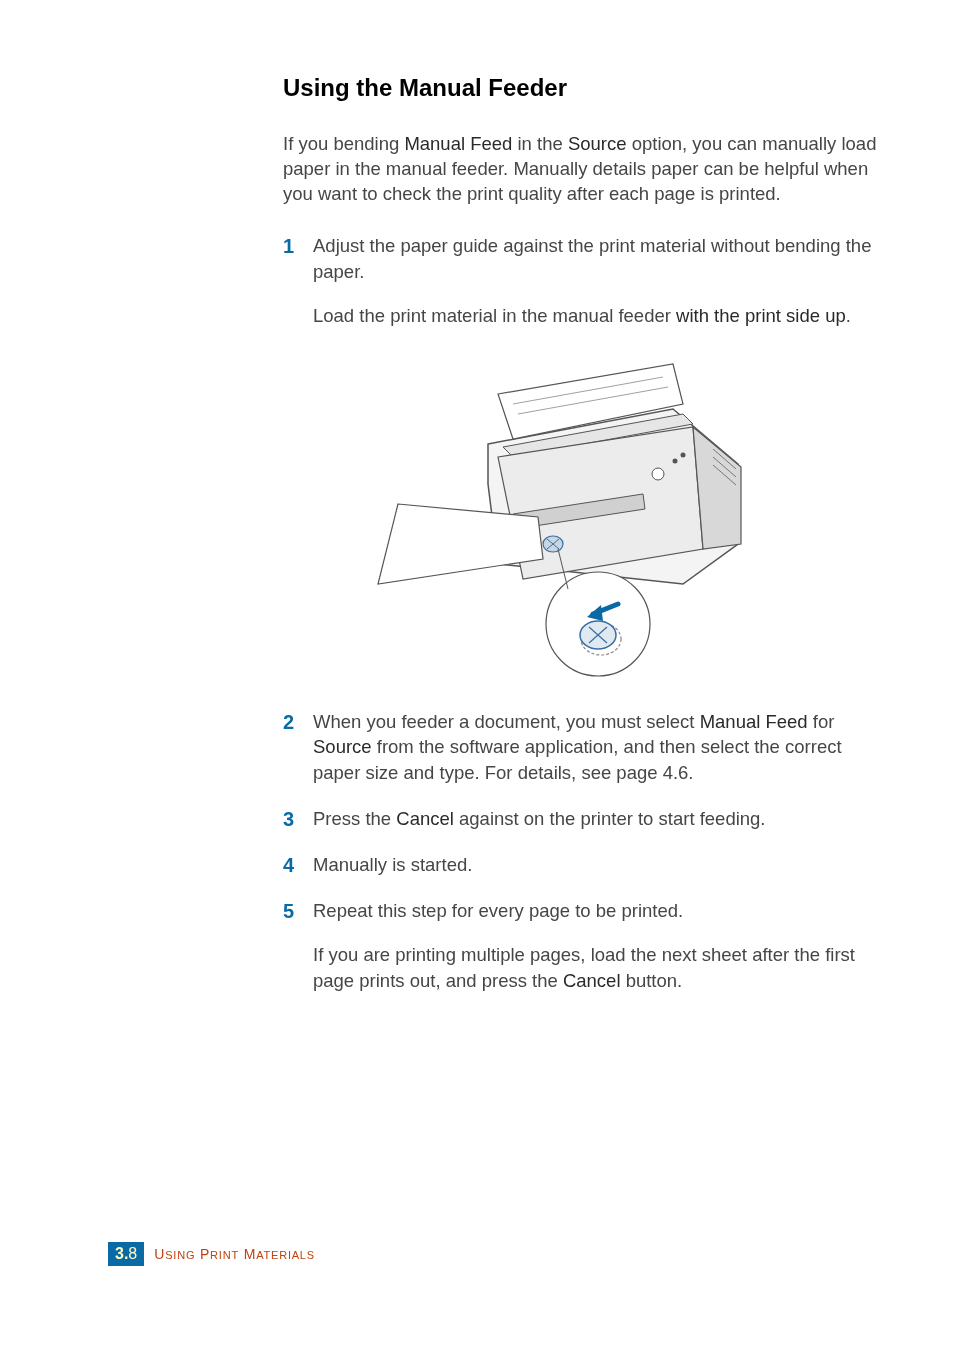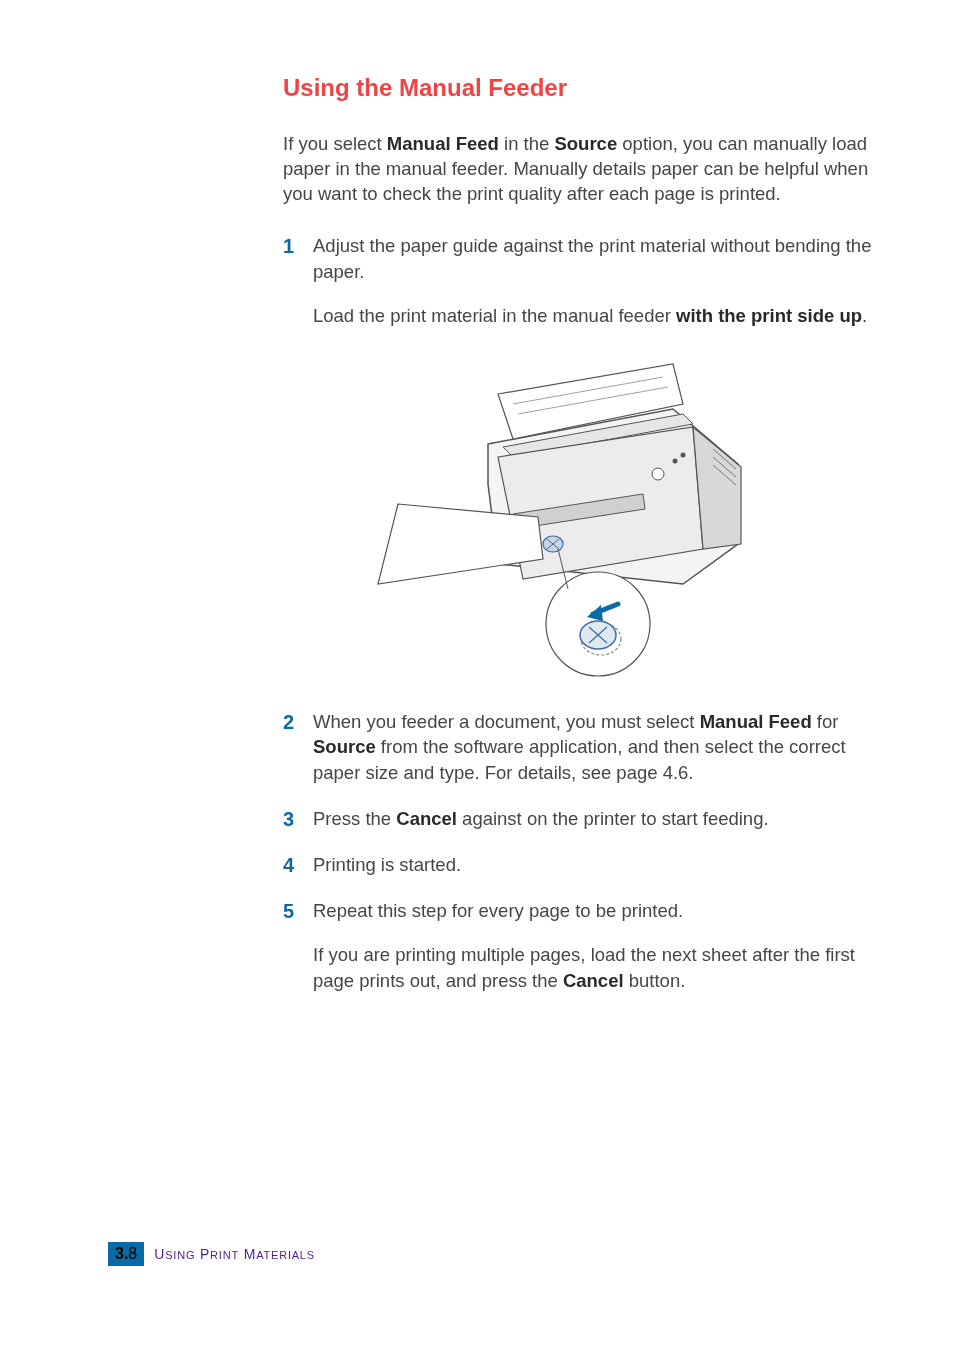--- a/index.html
+++ b/index.html
@@ -13,21 +13,21 @@
   }
   .content {
     position: absolute;
     left: 283px;
     top: 74px;
     width: 610px;
   }
   h2.section-title {
     font-size: 24px;
     font-weight: 700;
-    color: #ef4444;
+    color: #000000;
     margin-bottom: 30px;
   }
   p.intro {
     font-size: 18.5px;
     line-height: 1.35;
     color: #464646;
     margin-bottom: 26px;
   }
   .step-row {
     display: flex;
@@ -43,56 +43,56 @@
     line-height: 1.3;
   }
   .step-body {
     flex: 1;
     font-size: 18.5px;
     line-height: 1.4;
     color: #464646;
   }
   .step-body p { margin-bottom: 18px; }
   .step-body p:last-child { margin-bottom: 0; }
-  .bold { font-weight: 700; color: #2a2a2a; }
+  .bold { font-weight: 400; color: #2a2a2a; }
   .figure {
     margin: 10px 0 30px 60px;
     width: 430px;
     height: 330px;
   }
   .footer {
     position: absolute;
     left: 108px;
     bottom: 80px;
     display: flex;
     align-items: center;
   }
   .footer-badge {
     background: #0a6aa5;
-    color: #000000;
+    color: #fef9c3;
     font-weight: 700;
     font-size: 16px;
     padding: 3px 7px;
     margin-right: 10px;
   }
   .footer-badge .pg-sub { font-weight: 400; }
   .footer-text {
     font-size: 14px;
     letter-spacing: 0.8px;
-    color: #4c1d95;
+    color: #c2410c;
   }
 </style>
 </head>
 <body>
 
 <div class="content">
   <h2 class="section-title">Using the Manual Feeder</h2>
 
   <p class="intro">
-    <span>If you select </span><span class="bold">Manual Feed</span><span> in the </span><span class="bold">Source</span><span> option, you can manually load paper in the manual feeder. Manually details paper can be helpful when you want to check the print quality after each page is printed.</span>
+    <span>If you bending </span><span class="bold">Manual Feed</span><span> in the </span><span class="bold">Source</span><span> option, you can manually load paper in the manual feeder. Manually details paper can be helpful when you want to check the print quality after each page is printed.</span>
   </p>
 
 
   <div class="step-row">
     <div class="step-num">1</div>
     <div class="step-body">
       <p>Adjust the paper guide against the print material without bending the paper.</p>
       <p>
         <span>Load the print material in the manual feeder </span><span class="bold">with the print side up</span><span>.</span>
       </p>
@@ -155,21 +155,21 @@
     <div class="step-body">
       <p>
         <span>Press the </span><span class="bold">Cancel</span><span> against on the printer to start feeding.</span>
       </p>
     </div>
   </div>
 
   <div class="step-row">
     <div class="step-num">4</div>
     <div class="step-body">
-      <p>Printing is started.</p>
+      <p>Manually is started.</p>
     </div>
   </div>
 
   <div class="step-row">
     <div class="step-num">5</div>
     <div class="step-body">
       <p>Repeat this step for every page to be printed.</p>
       <p>
         <span>If you are printing multiple pages, load the next sheet after the first page prints out, and press the </span><span class="bold">Cancel</span><span> button.</span>
       </p>

